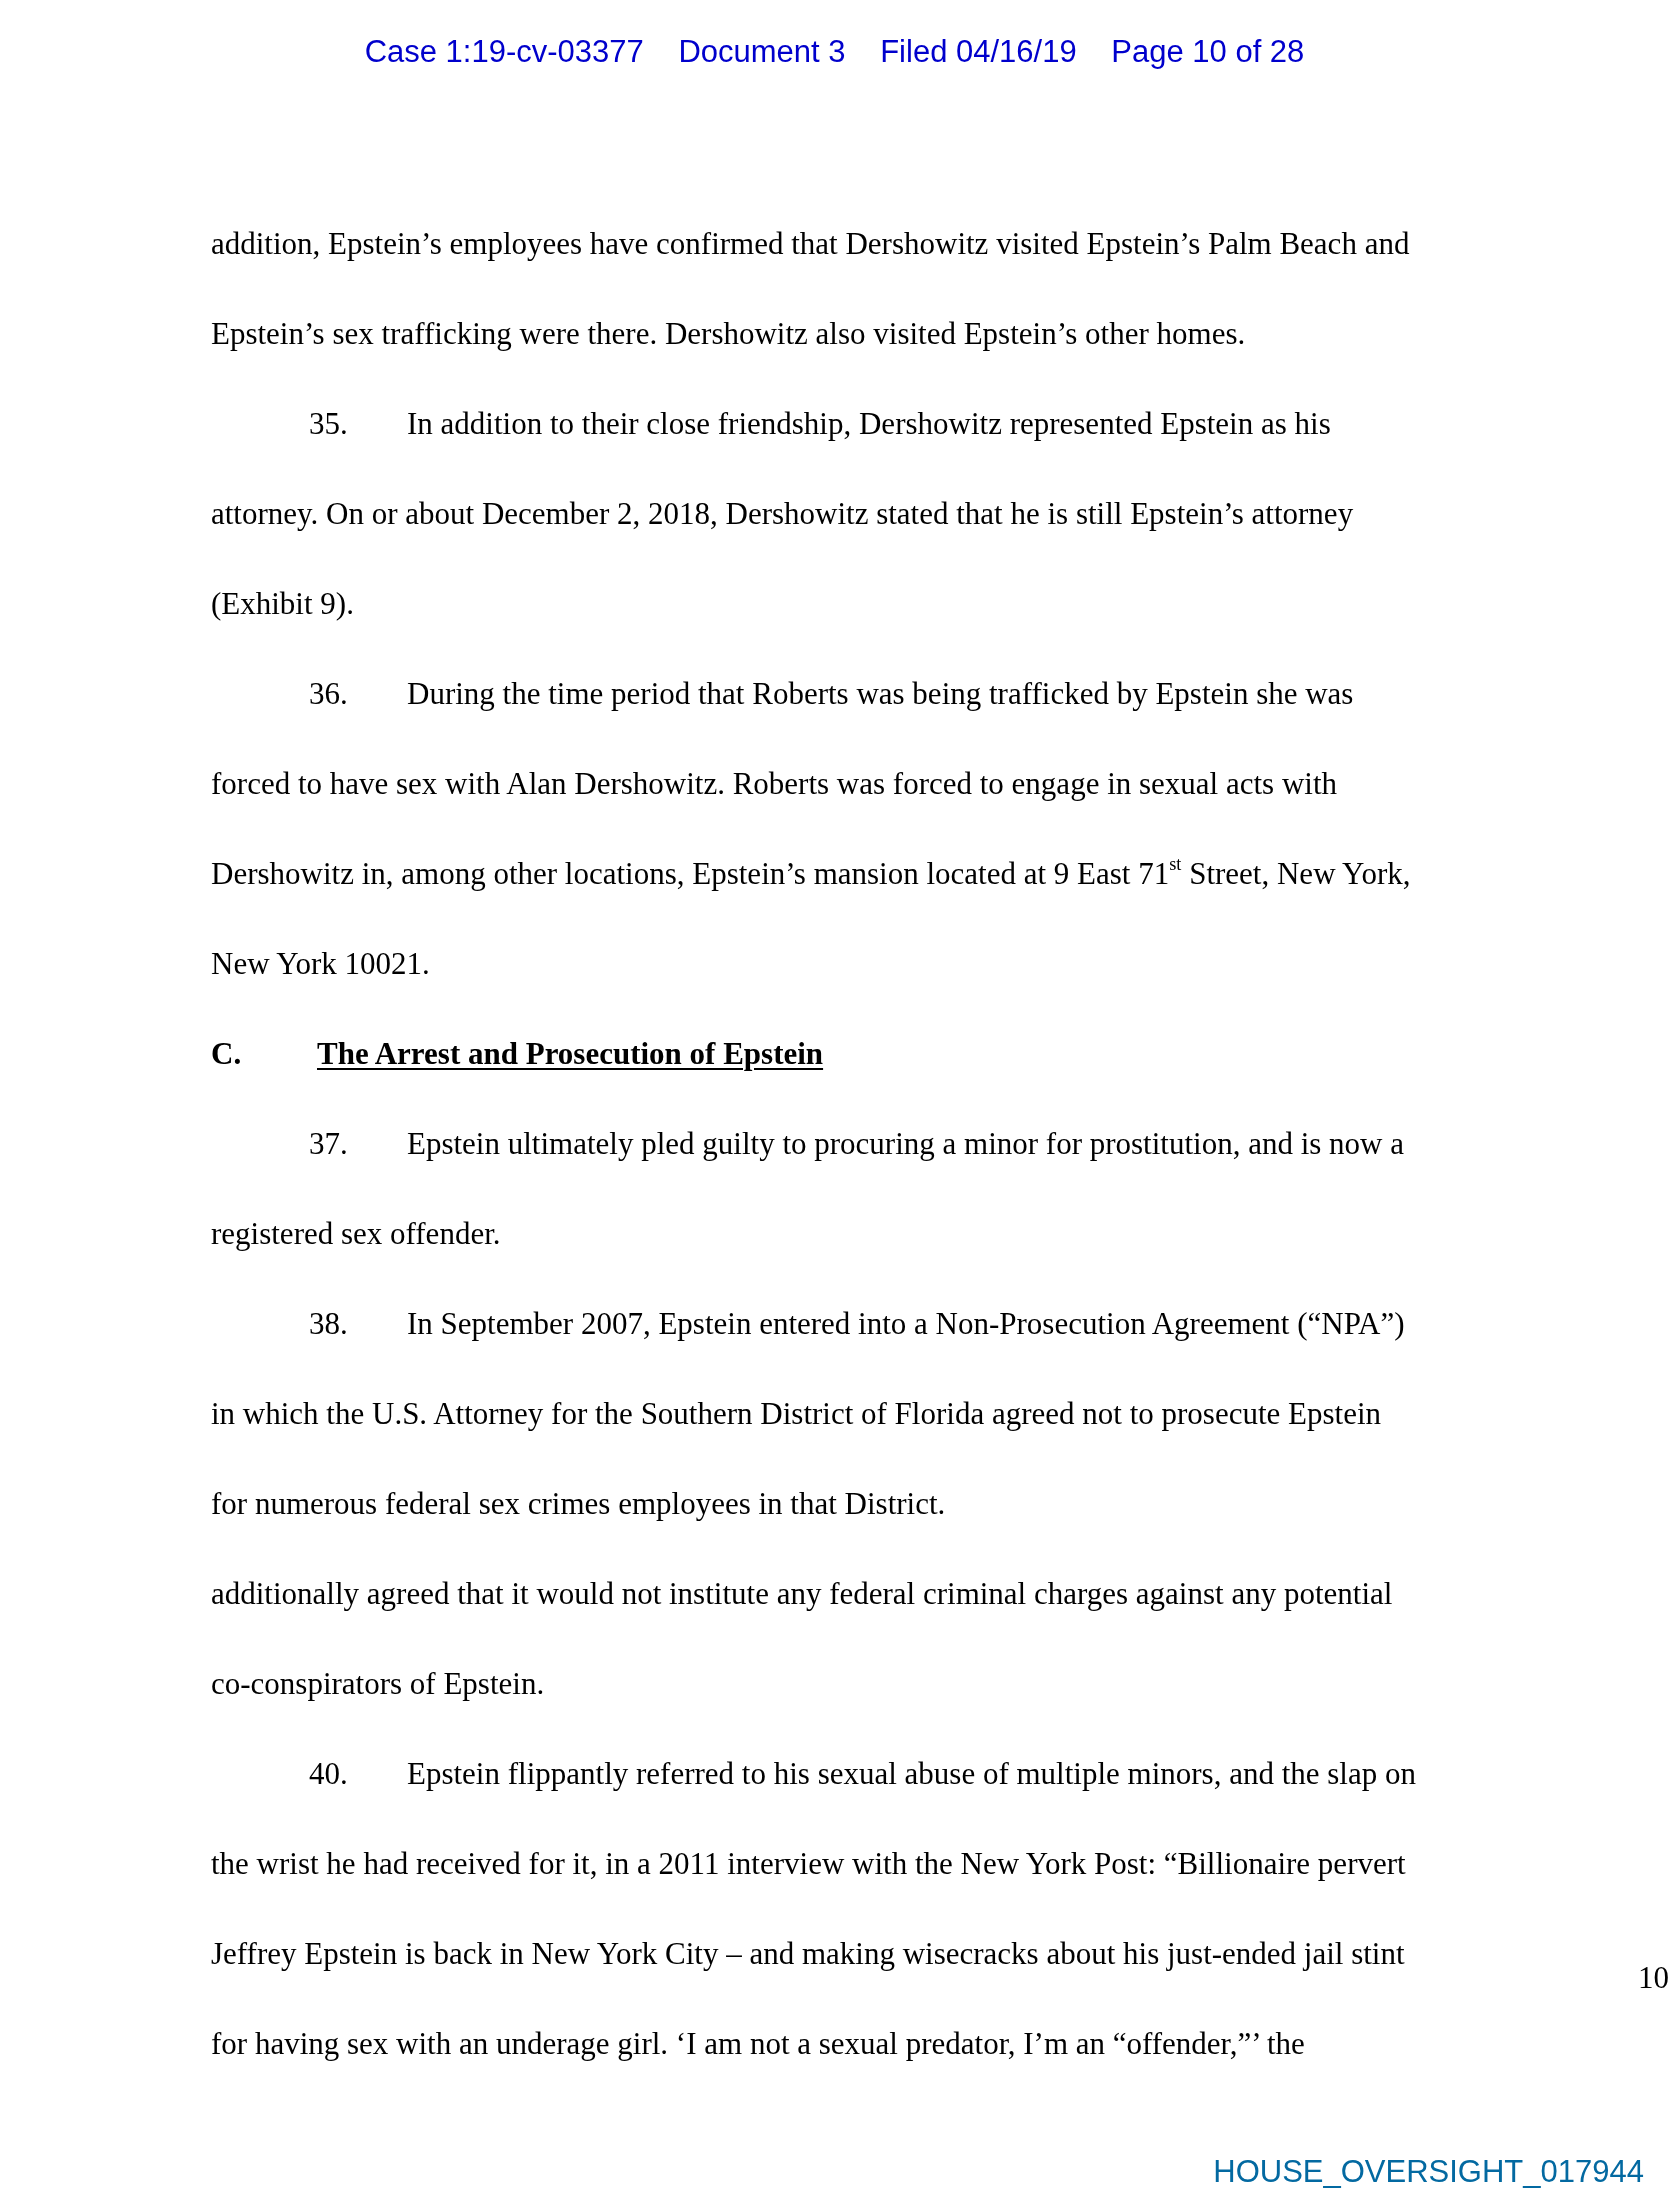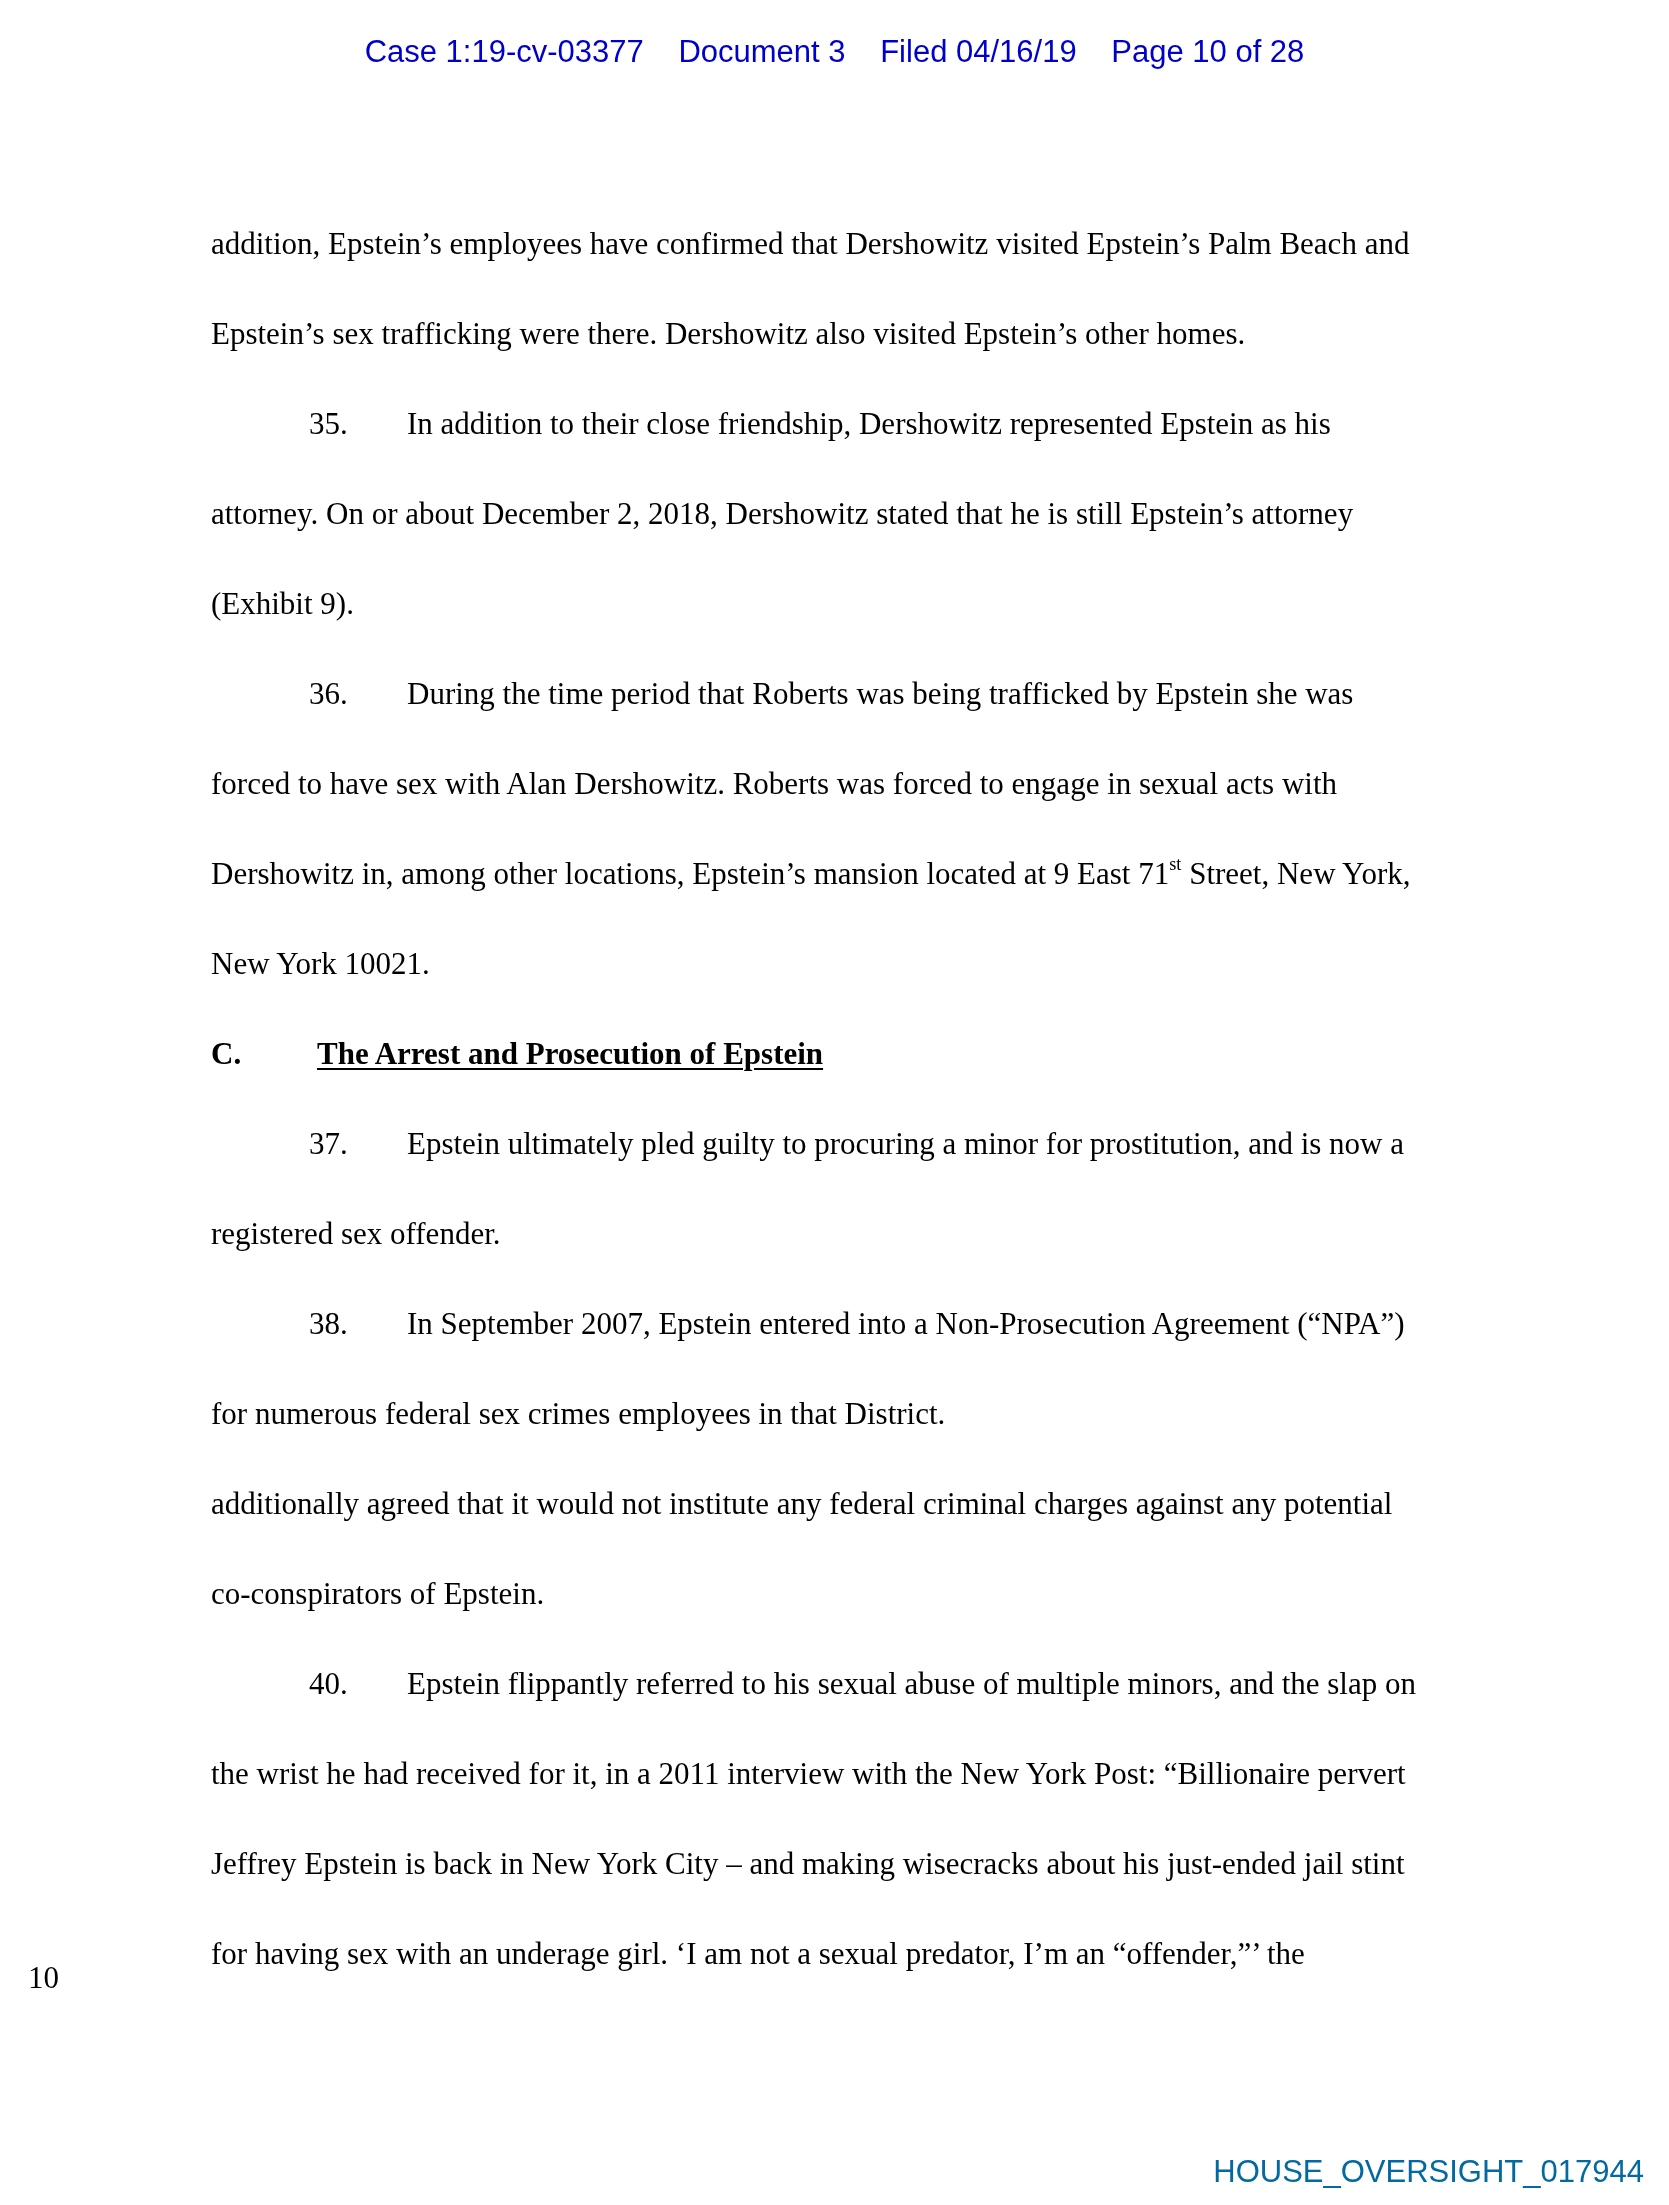--- a/index.html
+++ b/index.html
@@ -20,21 +20,21 @@
     .page p { margin: 16px; }
     .indent { text-indent: 98px; }
     .num { display: inline-block; width: 98px; text-indent: 0; }
     .section {
       font-weight: bold; display: flex;
     }
     .section .letter { width: 106px; }
     .section .title { text-decoration: underline; text-underline-offset: 3.9px; text-decoration-thickness: 2px; }
     sup { font-size: 18.3px; line-height: 0; vertical-align: 14.4px; }
     .pagenum {
-      position: absolute; left: 0; right: 0; top: 1960px; text-align: left;
+      position: absolute; left: 0; right: 0; top: 1960px; text-align: right;
       font-family: "Liberation Serif", serif; font-size: 31px; color: #000; padding-left: 28px;
     }
     .bates {
       position: absolute; right: 25px; top: 2154px;
       font-family: "Liberation Sans", sans-serif; font-size: 31px; color: #0369a1;
     }
   </style>
 </head>
 <body>
 
@@ -60,20 +60,21 @@
 
   <p class="section">
       <span class="letter">C.</span>
       <span class="title">The Arrest and Prosecution of Epstein</span>
     </p>
 
   <p class="indent"><span class="num">37.</span><span>Epstein ultimately pled guilty to procuring a minor for prostitution, and is now a</span></p>
   <p>registered sex offender.</p>
 
   <p class="indent"><span class="num">38.</span><span>In September 2007, Epstein entered into a Non-Prosecution Agreement (“NPA”)</span></p>
+  <p>in which the U.S. Attorney for the Southern District of Florida agreed not to prosecute Epstein</p>
   <p>for numerous federal sex crimes employees in that District.</p>
 
   <p>additionally agreed that it would not institute any federal criminal charges against any potential</p>
   <p>co-conspirators of Epstein.</p>
 
   <p class="indent"><span class="num">40.</span><span>Epstein flippantly referred to his sexual abuse of multiple minors, and the slap on</span></p>
   <p>the wrist he had received for it, in a 2011 interview with the New York Post: “Billionaire pervert</p>
   <p>Jeffrey Epstein is back in New York City – and making wisecracks about his just-ended jail stint</p>
   <p>for having sex with an underage girl.  ‘I am not a sexual predator, I’m an “offender,”’ the</p>
 </div>

